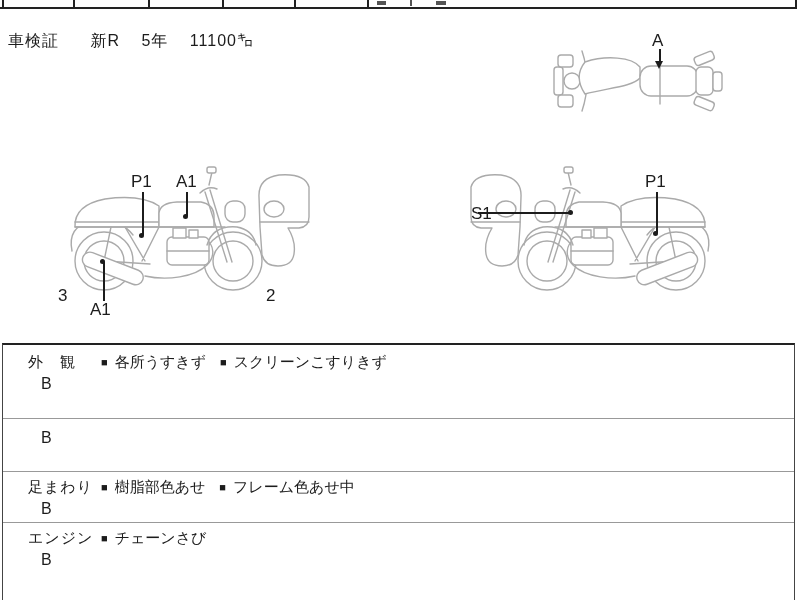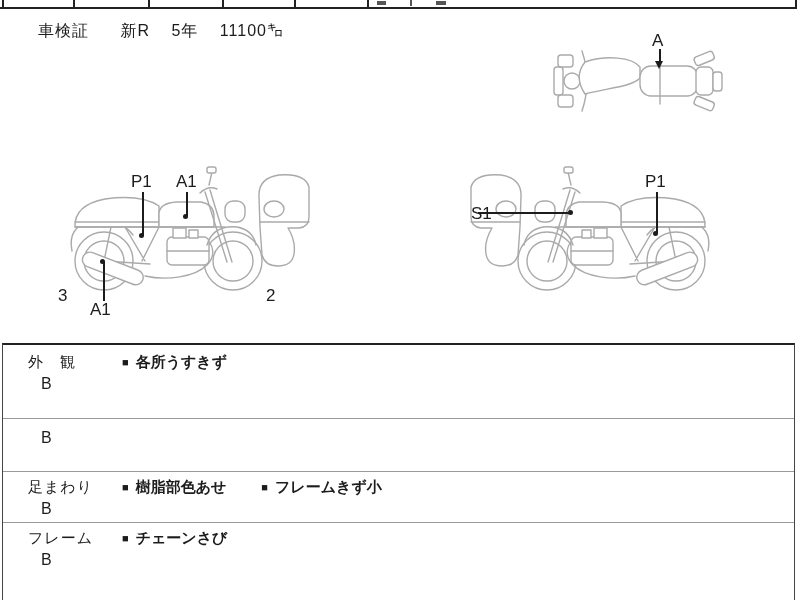--- a/index.html
+++ b/index.html
@@ -5,21 +5,21 @@
   html,body{margin:0;padding:0;}
   body{font-family:"Liberation Sans","DejaVu Sans",sans-serif;background:#e8e8e8;}
   #stage{position:relative;width:800px;height:600px;background:#ffffff;overflow:hidden;color:#1c1c1c;}
 
   
   .top-hline{position:absolute;left:0;top:7px;width:797px;height:2px;background:#222;}
   .top-vline{position:absolute;top:0;width:2px;height:8px;background:#222;}
   .frag{position:absolute;background:#555;}
 
   
-  .reg-line{position:absolute;left:8px;top:21px;font-size:16px;letter-spacing:1px;white-space:nowrap;margin-left:30px;}
+  .reg-line{position:absolute;left:8px;top:31px;font-size:16px;letter-spacing:1px;white-space:nowrap;}
   .reg-line .f0{margin-right:26px;}
   .reg-line .f1{margin-right:16px;}
   .reg-line .f2{margin-right:16px;}
 
   
   .bike-svg{position:absolute;width:260px;height:150px;}
   #bike-left{left:55px;top:165px;}
   #bike-right{left:465px;top:165px;transform:scaleX(-1);}
   #bike-top{position:absolute;left:540px;top:42px;width:200px;height:78px;}
 
@@ -27,23 +27,23 @@
   .leader-v{position:absolute;width:1.5px;background:#1c1c1c;}
   .leader-h{position:absolute;height:1.5px;background:#1c1c1c;}
   .dot{position:absolute;width:5px;height:5px;border-radius:50%;background:#1c1c1c;}
   .arrow-head{position:absolute;width:0;height:0;border-left:4.5px solid transparent;border-right:4.5px solid transparent;border-top:8px solid #1c1c1c;}
 
   
   #cond-table{position:absolute;left:2px;top:343px;width:793px;height:257px;
     border-top:2.5px solid #222;border-left:1px solid #444;border-right:1px solid #444;box-sizing:border-box;}
   .crow{box-sizing:border-box;border-bottom:1px solid #999;}
   .crow:last-child{border-bottom:none;}
-  .cline1{padding-left:25px;font-size:15px;display:flex;align-items:baseline;gap:21px;}
+  .cline1{padding-left:25px;font-size:15px;display:flex;align-items:baseline;}
   .ccat{display:inline-block;width:73px;flex:0 0 73px;letter-spacing:1px;}
-  .citem{margin-right:14px;white-space:nowrap;font-weight:bold;}
+  .citem{margin-right:14px;white-space:nowrap;}
   .bullet{font-size:11px;margin-right:7px;position:relative;top:-1px;}
   .cgrade{padding-left:38px;font-size:16px;margin-top:3px;}
 </style>
 </head>
 <body>
 
 <div id="stage">
 
   <div class="top-hline"></div>
   <div class="top-vline" style="left:2px"></div>
@@ -177,39 +177,40 @@
   <span class="marker" style="left:645px;top:172px">P1</span>
   <div class="leader-v" style="left:656px;top:192px;height:41px"></div>
   <div class="dot" style="left:653px;top:231px"></div>
 
   <div id="cond-table">
 
     <div class="crow" style="height:74px;padding-top:8px">
       <div class="cline1">
         <span class="ccat">外　観</span>
         <span class="citem"><span class="bullet">■</span><span>各所うすきず</span></span>
+        <span class="citem"><span class="bullet">■</span><span>スクリーンこすりきず</span></span>
       </div>
       <div class="cgrade">B</div>
     </div>
 
     <div class="crow" style="height:53px;padding-top:7px">
       <div class="cgrade">B</div>
     </div>
 
     <div class="crow" style="height:51px;padding-top:6px">
       <div class="cline1">
         <span class="ccat">足まわり</span>
         <span class="citem"><span class="bullet">■</span><span>樹脂部色あせ</span></span>
-        <span class="citem"><span class="bullet">■</span><span>フレームきず小</span></span>
+        <span class="citem"><span class="bullet">■</span><span>フレーム色あせ中</span></span>
       </div>
       <div class="cgrade">B</div>
     </div>
 
     <div class="crow" style="height:76px;padding-top:6px">
       <div class="cline1">
-        <span class="ccat">フレーム</span>
+        <span class="ccat">エンジン</span>
         <span class="citem"><span class="bullet">■</span><span>チェーンさび</span></span>
       </div>
       <div class="cgrade">B</div>
     </div>
 
   </div>
 </div>
 
 </body></html>

